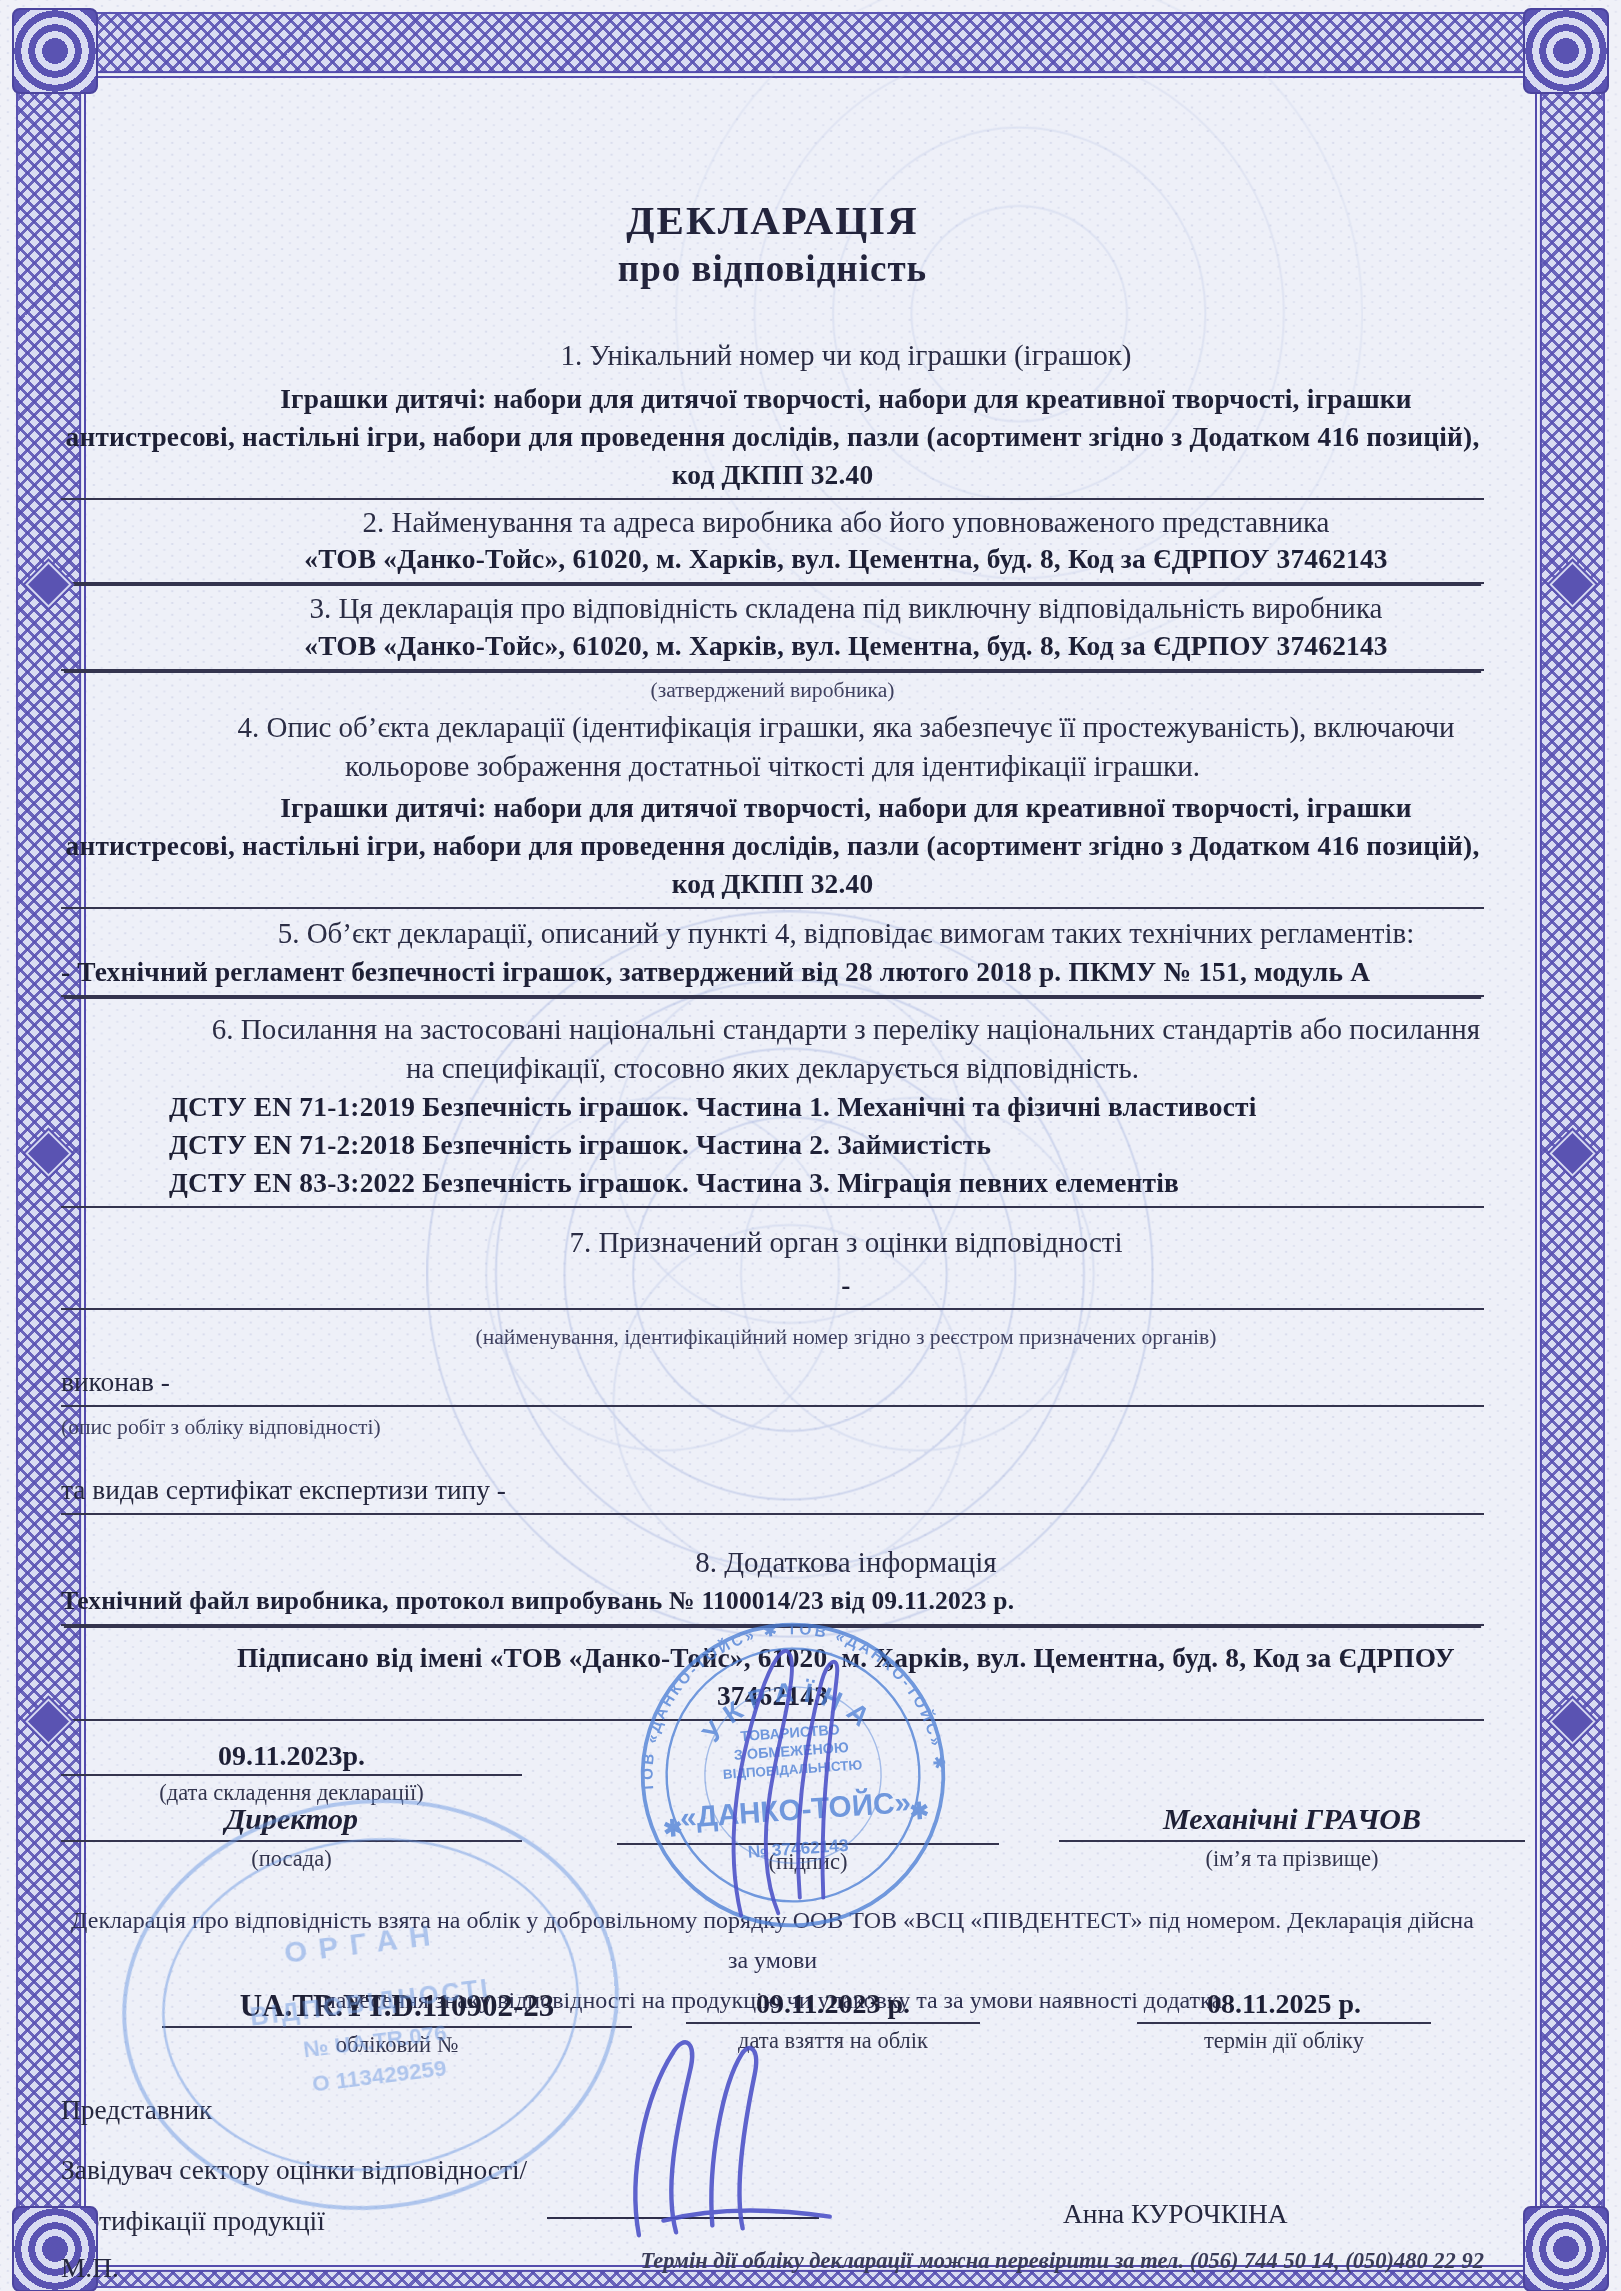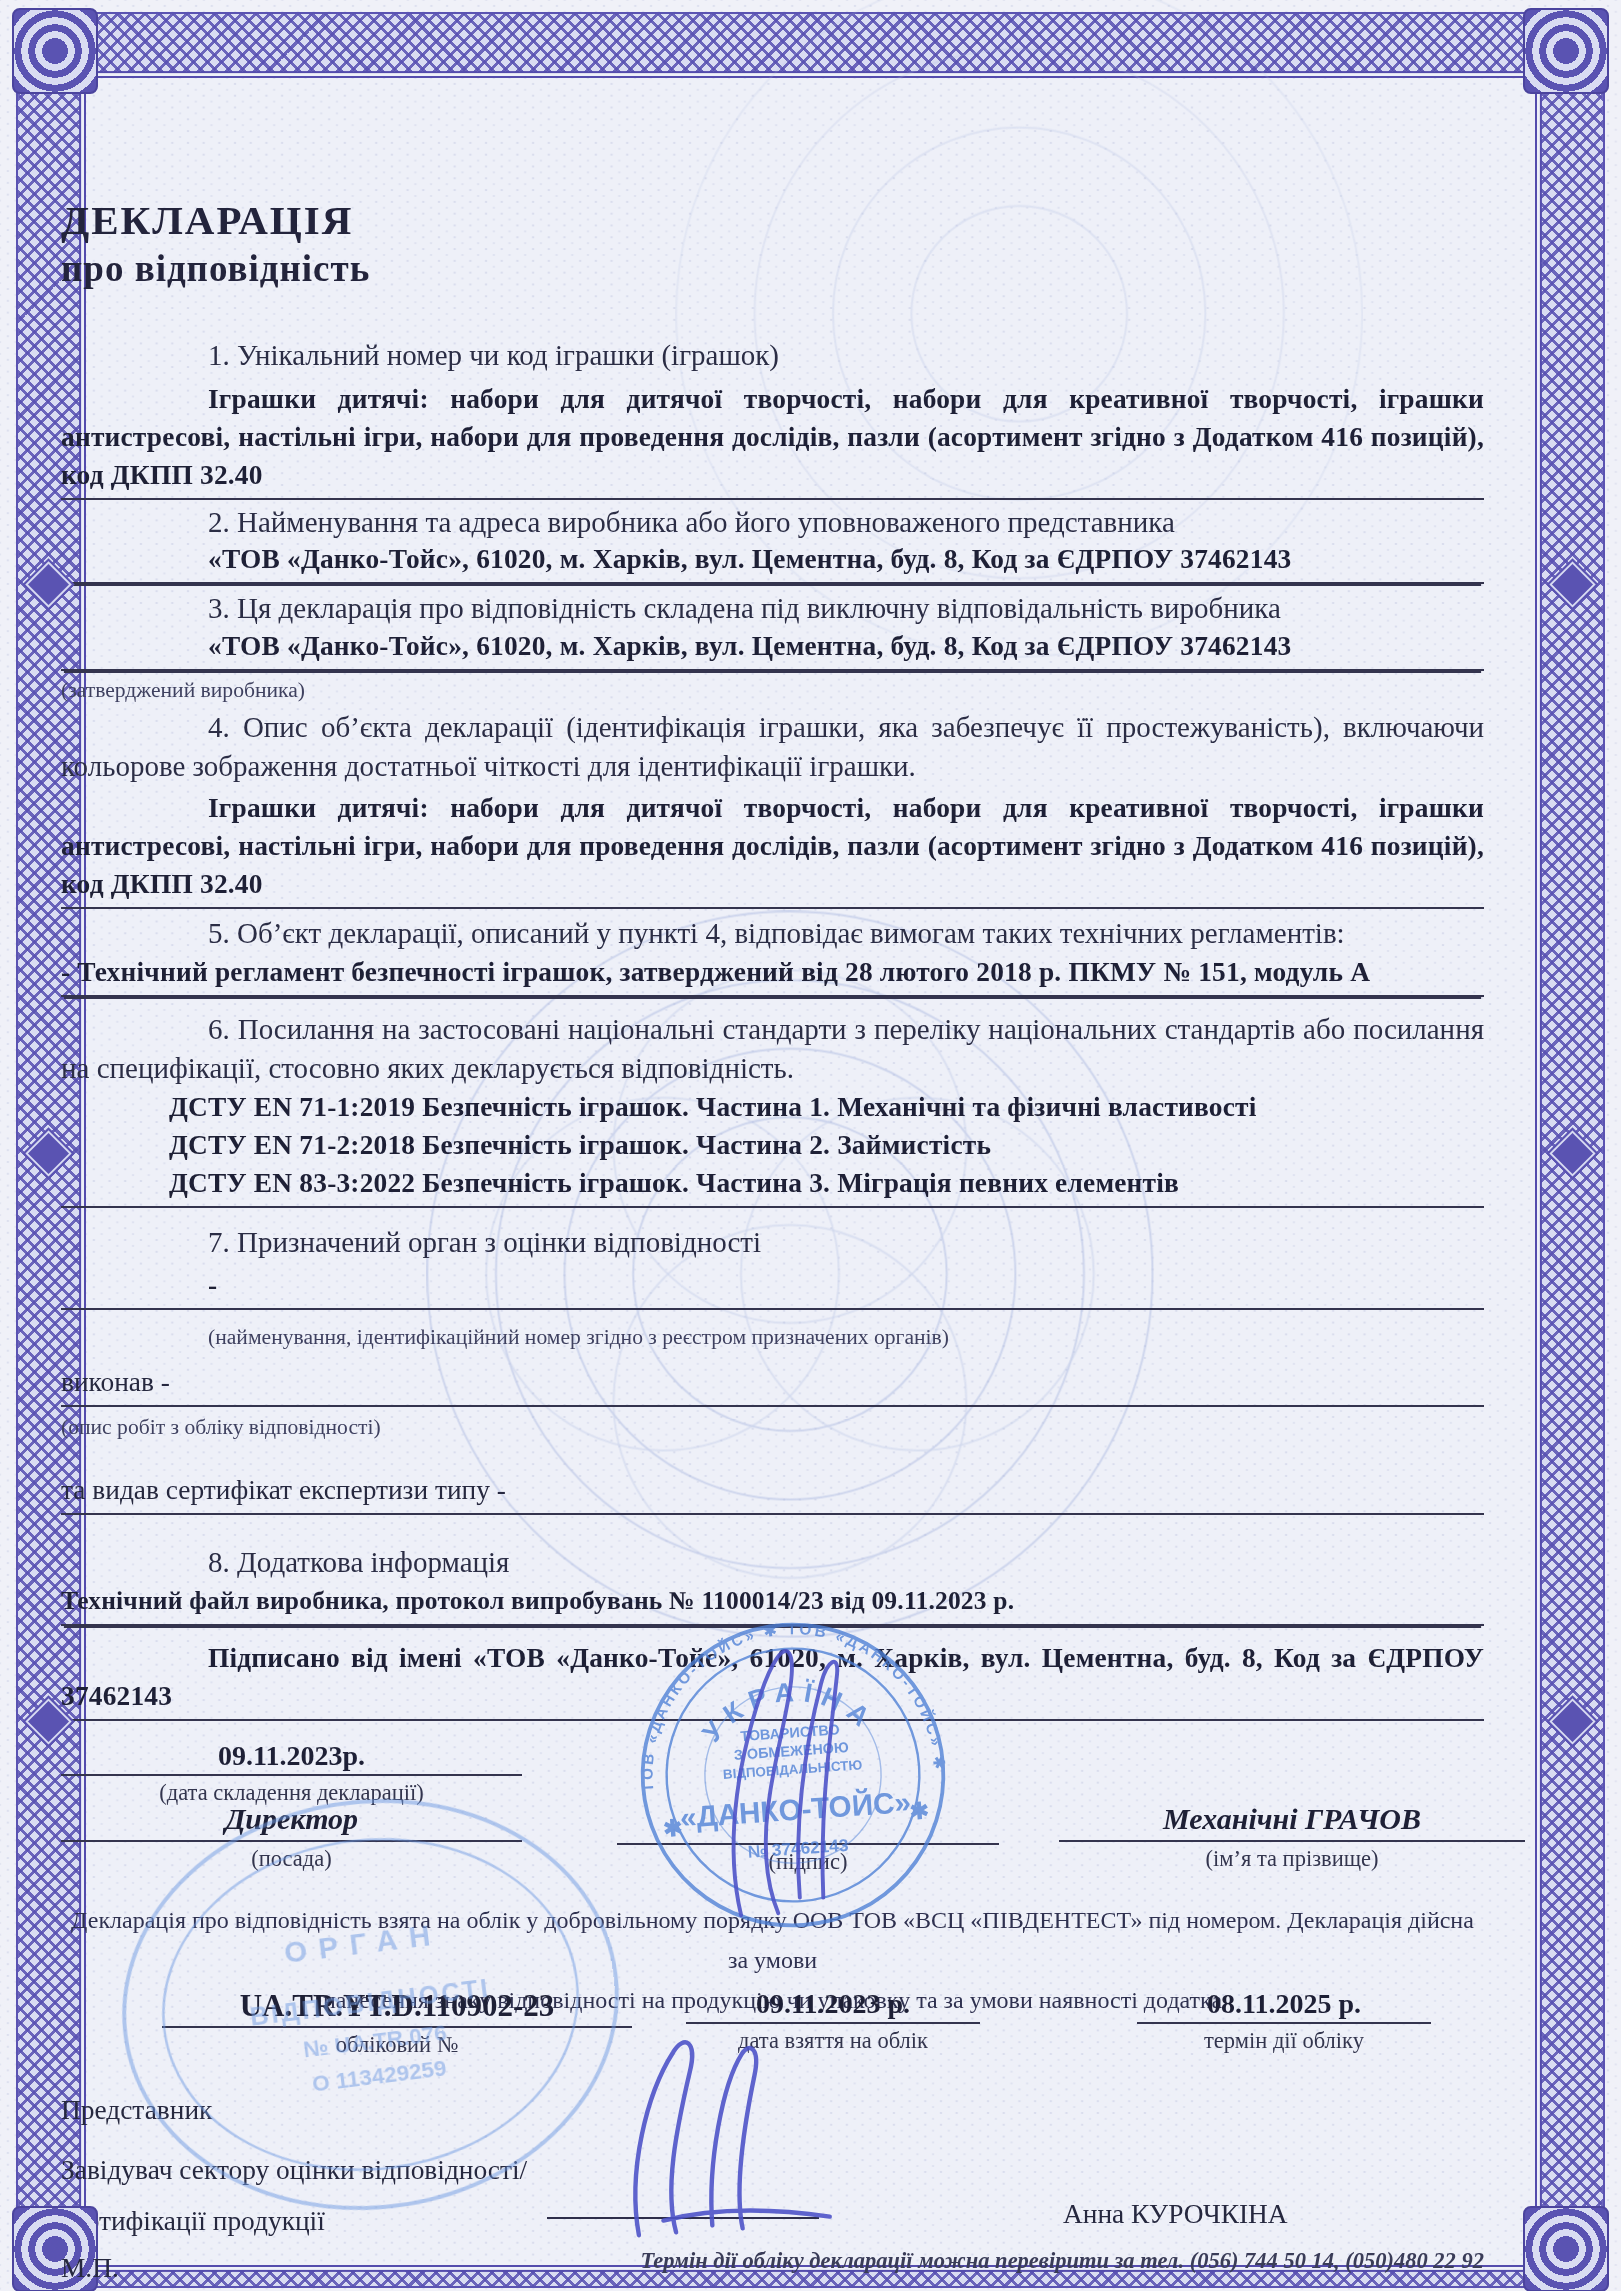--- a/index.html
+++ b/index.html
@@ -25,23 +25,23 @@
     background-size:15.7px 11.8px,15.7px 11.8px;background-position:0 0,7.8px 5.9px;
     border:2.9px solid #544cad;box-shadow:0 0 0 2.9px #eef0f8, 0 0 0 4.9px #544cad;}
   .corner{position:absolute;width:82px;height:82px;z-index:8;border-radius:7.8px;
     background:radial-gradient(circle at 50% 50%, #5a53b2 0 22%, #d9dcf2 22% 34%, #5a53b2 34% 46%, #d9dcf2 46% 58%, #5a53b2 58% 70%, #d9dcf2 70% 82%, #5a53b2 82%);
     border:2px solid #4b449e;}
   .c-tl{top:7.8px;left:11.8px}.c-tr{top:7.8px;right:11.8px}.c-bl{bottom:0px;left:11.8px}.c-br{bottom:0px;right:11.8px}
   .medal{position:absolute;width:29px;height:29px;z-index:8;transform:rotate(45deg);
     background:#5a53b2;border:2.9px solid #d9dcf2;outline:2px solid #5a53b2;}
   
   .blk{position:absolute;left:61px;width:1423px;z-index:5;color:#2b2d45;}
-  .center{text-align:left;}
+  .center{text-align:center;}
   .just{text-align:justify;}
-  .ind{text-indent:147px;}
+  .ind{text-indent:147px;text-align:center;}
   .h{font-size:29px;line-height:39px;}
   .b{font-size:27.4px;line-height:38px;font-weight:bold;color:#1e2036;letter-spacing:0.2px;}
   .r{font-size:27.4px;line-height:37px;color:#26283f;}
   .ul{border-bottom:2.9px solid #34344e;padding-bottom:3.9px;}
   .ul2{border-bottom:2px solid #34344e;box-shadow:0 4.9px 0 -2.9px #34344e;padding-bottom:3.9px;}
   .cap{font-size:21.6px;color:#3f4160;}
   .title1{font-size:41px;font-weight:bold;letter-spacing:2px;color:#23243c;}
   .title2{font-size:37px;font-weight:bold;letter-spacing:1px;color:#23243c;}
   .field{font-weight:bold;font-size:28px;color:#1e2036;text-align:center;border-bottom:2.9px solid #34344e;padding-bottom:2px;}
   .fieldcap{font-size:22.5px;color:#33354e;text-align:center;padding-top:3.9px;}

